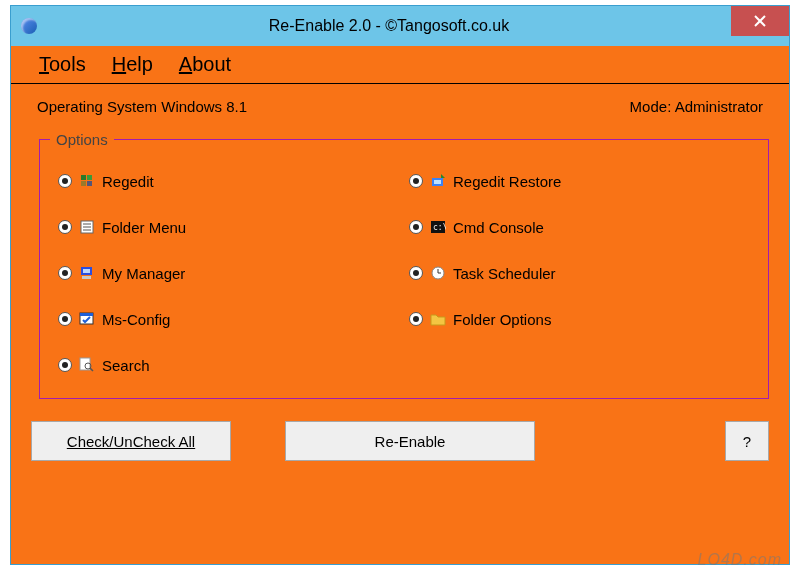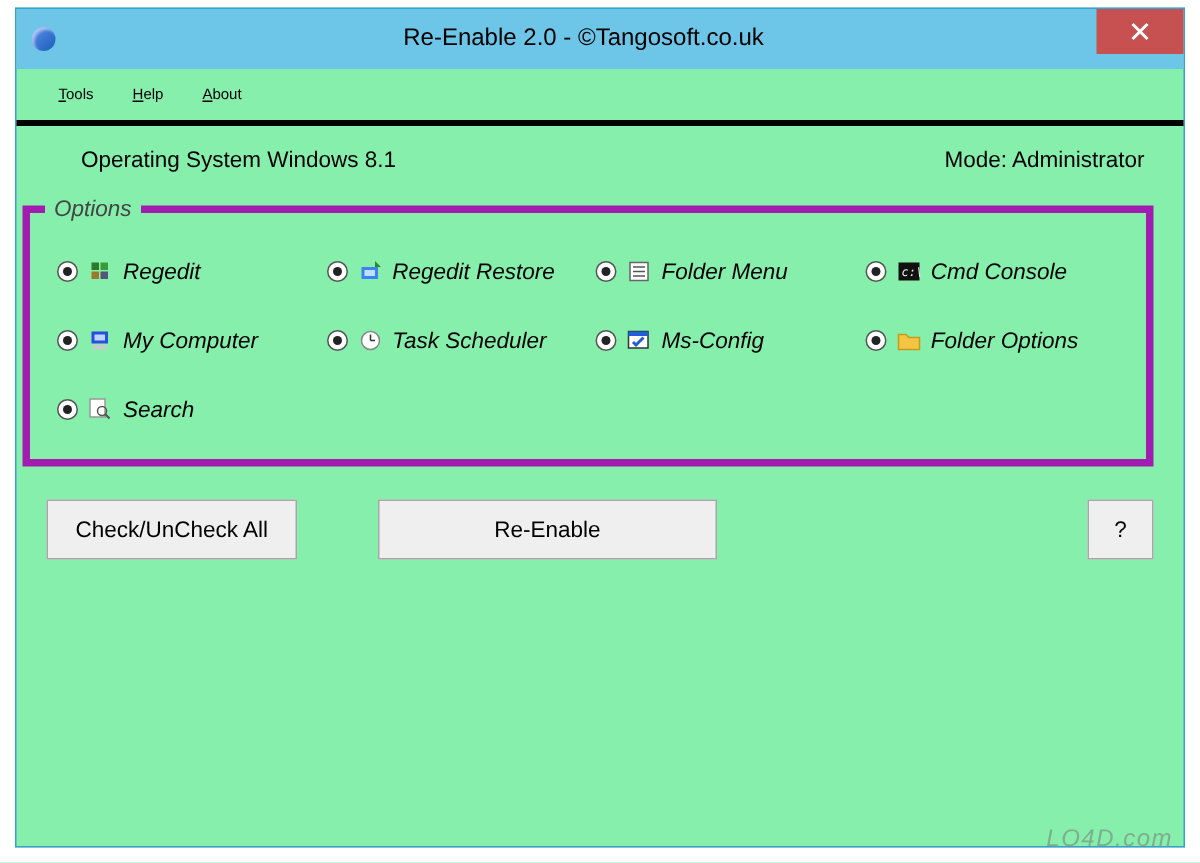--- a/index.html
+++ b/index.html
@@ -14,21 +14,21 @@
     color: #000;
     position: relative;
   }
   .window {
     position: absolute;
     left: 10px;
     top: 5px;
     width: 780px;
     height: 560px;
     border: 1px solid #3a9ecf;
-    background: #86efac;
+    background: #f97316;
   }
   .titlebar {
     height: 40px;
     background: #6dc5e8;
     display: flex;
     align-items: center;
     position: relative;
   }
   .titlebar .app-icon {
     width: 16px;
@@ -60,45 +60,43 @@
     font-size: 14px;
     font-weight: bold;
   }
   .close-btn svg { width: 12px; height: 12px; }
   .menubar {
     height: 38px;
     display: flex;
     align-items: center;
     gap: 26px;
     padding-left: 28px;
-    font-size: 10px;
-    border-bottom: 4px solid #000000;
+    font-size: 20px;
+    border-bottom: 1px solid #000000;
   }
   .menubar .menu-item .ul { text-decoration: underline; }
   .info-row {
     display: flex;
     justify-content: space-between;
     padding: 14px 26px 8px 26px;
     font-size: 15px;
-    margin-left: 17px;
   }
   fieldset.options {
-    margin: 8px 20px 14px 4px;
-    border: 5px solid #a21caf;
+    margin: 8px 20px 14px 28px;
+    border: 1px solid #a21caf;
     padding: 14px 10px 20px 10px;
-    font-style: italic;
   }
   fieldset.options legend {
     padding: 0 6px;
     font-size: 15px;
     color: #444;
   }
   .opt-grid {
     display: grid;
-    grid-template-columns: 1fr 1fr 1fr 1fr;
+    grid-template-columns: 1fr 1fr;
     row-gap: 28px;
     column-gap: 10px;
     padding: 10px 8px 4px 8px;
   }
   .opt {
     display: flex;
     align-items: center;
     gap: 6px;
   }
   .radio {
@@ -139,22 +137,22 @@
   .btn {
     height: 40px;
     border: 1px solid #a8a8a8;
     background: #efefef;
     display: inline-flex;
     align-items: center;
     justify-content: center;
     font-size: 15px;
     padding: 0 18px;
   }
-  .btn.check { width: 167px; }
-  .btn.reenable { width: 226px; }
+  .btn.check { width: 200px; text-decoration: underline; }
+  .btn.reenable { width: 250px; }
   .btn.help { width: 44px; margin-left: auto; }
   .watermark {
     position: absolute;
     right: 18px;
     bottom: 6px;
     color: rgba(120,120,120,0.55);
     font-size: 16px;
     letter-spacing: 1px;
     font-style: italic;
   }
@@ -242,21 +240,21 @@
 
       <label class="opt">
         <span class="radio checked"></span>
         <span class="ico">
             <svg width="16" height="16">
               <rect x="2" y="2" width="11" height="8" fill="#2a4de1"></rect>
               <rect x="4" y="4" width="7" height="4" fill="#bcd6ff"></rect>
               <rect x="3" y="11" width="9" height="3" fill="#c9c9c9"></rect>
             </svg>
           </span>
-        <span class="lbl">My Computer</span>
+        <span class="lbl">My Manager</span>
       </label>
 
 
       <label class="opt">
         <span class="radio checked"></span>
         <span class="ico">
             <svg width="16" height="16">
               <circle cx="8" cy="8" r="6" fill="#fff" stroke="#888"></circle>
               <line x1="8" y1="8" x2="8" y2="4" stroke="#333"></line>
               <line x1="8" y1="8" x2="11" y2="8" stroke="#333"></line>

